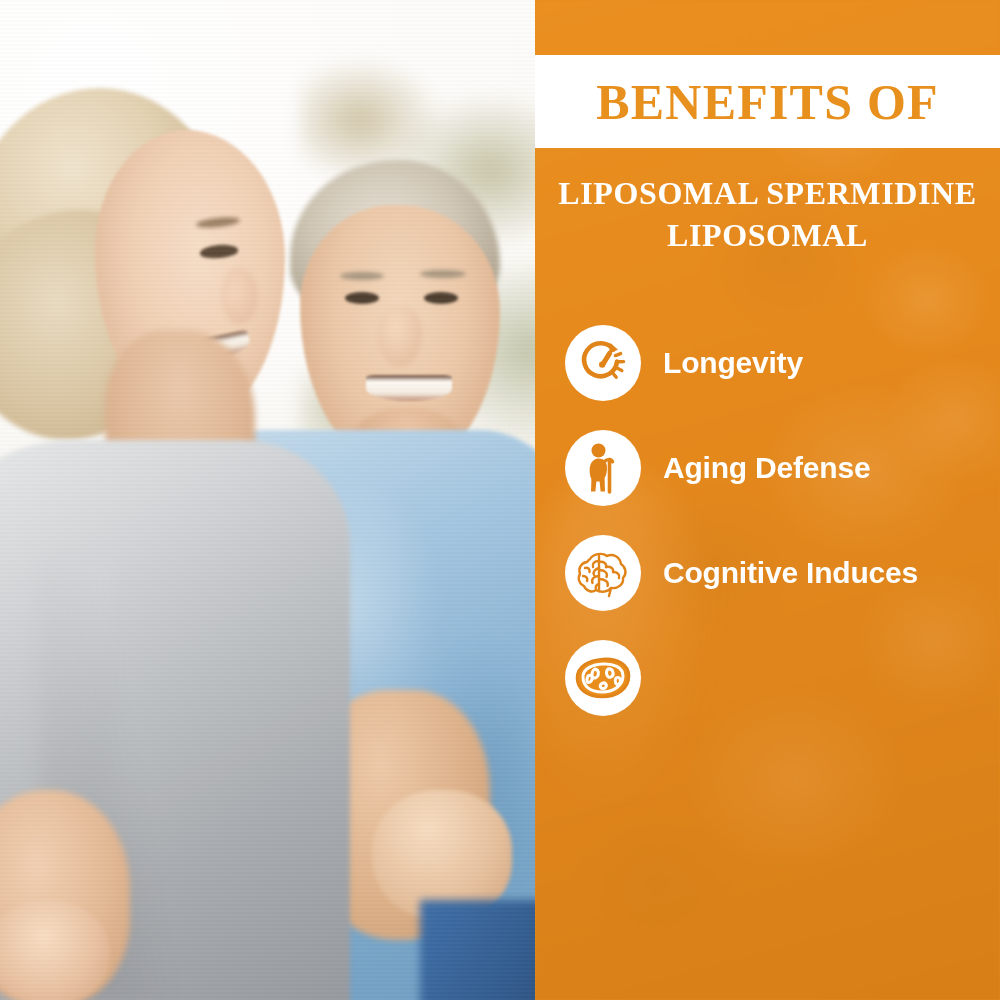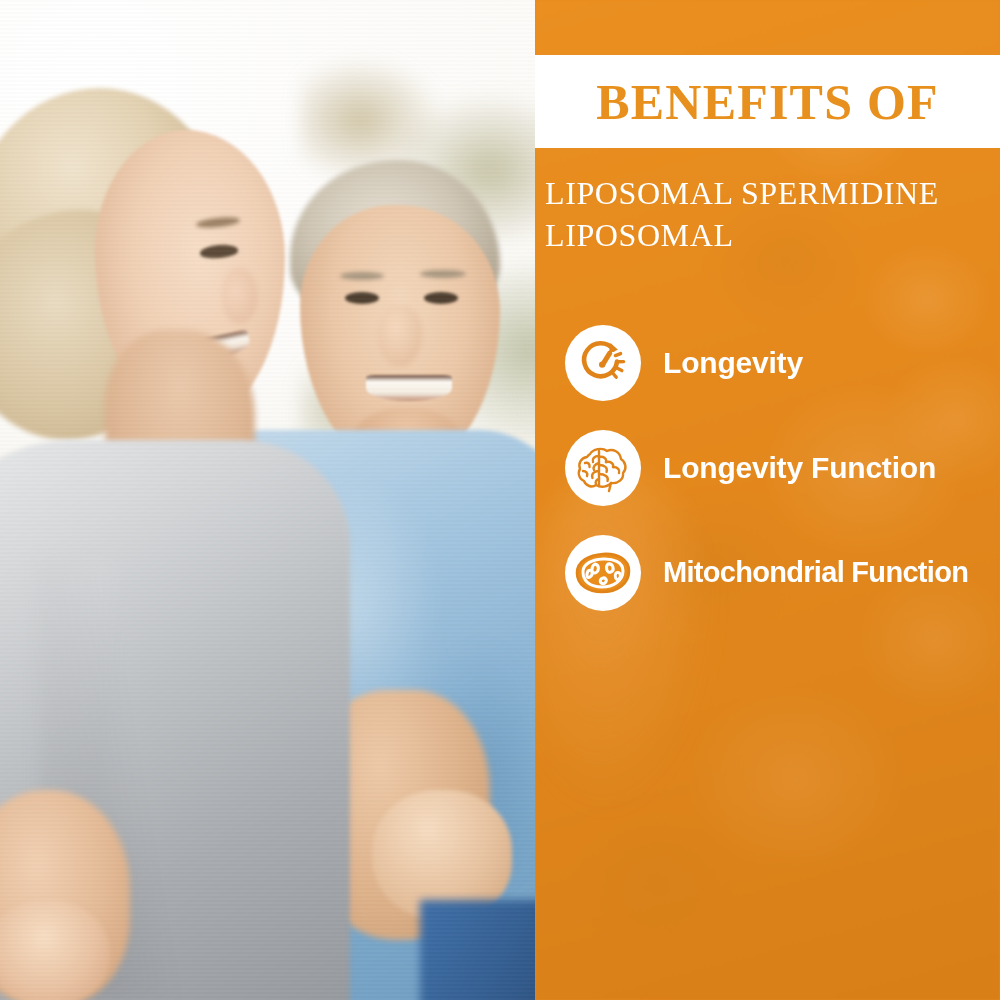--- a/index.html
+++ b/index.html
@@ -308,22 +308,23 @@
     letter-spacing:1.2px;
     color:#e8901e;
     white-space:nowrap;
     line-height:1;
   }
 
   .subtitle {
     position:absolute;
     left:10px; top:172px;
     width:445px;
+    text-align:center;
     font-family:"Liberation Serif", serif;
-    font-weight:normal;
+    font-weight:bold;
     font-size:32px;
     line-height:1.32;
     letter-spacing:0.6px;
     color:#ffffff;
   }
 
   
   .benefits {
     position:absolute;
     left:0; top:310px;
@@ -428,20 +429,33 @@
               <path d="M38.4 18.6 L43.6 16.6"></path>
               <path d="M41.0 24.8 L46.6 24.6"></path>
               <path d="M39.8 31.0 L44.8 33.6"></path>
               <path d="M35.6 36.0 L39.2 40.2"></path>
             </g>
           </svg>
         </div>
         <div class="benefit-label">Longevity</div>
       </div>
 
+      <div class="benefit-row">
+        <div class="benefit-icon">
+          <svg width="50" height="52" viewBox="0 0 50 52">
+            <circle cx="20.5" cy="8.5" r="7" fill="#e0841a"></circle>
+            <path d="M20 16.5 C13.5 17.5 11.8 22.5 11.6 28.5 C11.5 32 12.6 35 13.4 37.6
+                     L13.0 49.5 L17.4 49.5 L18.4 39.5 L21.6 39.5 L22.6 49.5 L27.0 49.5
+                     L26.6 36.0 C28.6 33.0 29.4 28.0 28.8 23.5 C28.2 19.2 25.2 16.3 20 16.5 Z" fill="#e0841a"></path>
+            <path d="M31.5 17.5 L31.5 50" stroke="#e0841a" stroke-width="3.6" stroke-linecap="round" fill="none"></path>
+            <path d="M26.5 19.5 C29.5 16.5 33.5 16.8 34.6 19.8" stroke="#e0841a" stroke-width="3.4" stroke-linecap="round" fill="none"></path>
+          </svg>
+        </div>
+        <div class="benefit-label">Aging Defense</div>
+      </div>
 
 
       <div class="benefit-row">
         <div class="benefit-icon">
           <svg width="56" height="50" viewBox="0 0 56 50">
             <g fill="none" stroke="#e0841a" stroke-width="2.4" stroke-linecap="round" stroke-linejoin="round">
               <path d="M12 14 C6 15 3 20 5 26 C2.5 30 4 36 9 38 C11 43 17 45 21 42
                        C26 45 33 44 36 40 C43 41 49 36 48 30 C52 26 51 19 46 16
                        C45 9 38 5 32 8 C27 4 18 6 15 11 C13.8 11.8 12.8 12.8 12 14 Z"></path>
               <path d="M24 8 L24 43"></path>
@@ -453,36 +467,35 @@
               <path d="M24 22 C30 22 33 25 31.5 29"></path>
               <path d="M24 31 C30 31 34 34 32.5 38"></path>
               <path d="M31 19 C36 18 39 21 38 24"></path>
               <path d="M38 24 C43 24 45 27 44 30"></path>
               <path d="M10 20 C13 19 15 21 14.5 24"></path>
               <path d="M8 28 C11 28 13 30 12 33"></path>
               <path d="M36 40 L34 48"></path>
             </g>
           </svg>
         </div>
-        <div class="benefit-label">Longevity Function</div>
+        <div class="benefit-label">Cognitive Induces</div>
       </div>
 
 
       <div class="benefit-row">
         <div class="benefit-icon">
           <svg width="58" height="44" viewBox="0 0 58 44">
             <path d="M29 3 C43 2 55 8 55 20 C55 33 43 41 28 41 C14 41 3 34 3 22 C3 10 15 4 29 3 Z" fill="#e98d1c" stroke="#e0841a" stroke-width="2.6"></path>
             <path d="M29 8 C39 7.5 49 11 49 20 C49 30 39 36 28 36 C16 36 9 30 9 21 C9 12 19 8.5 29 8 Z" fill="none" stroke="#ffffff" stroke-width="3"></path>
             <g fill="none" stroke="#ffffff" stroke-width="3" stroke-linecap="round" stroke-linejoin="round">
               <path d="M14 20 C18 17 20 23 16 26 C13 28 12 24 14 20 Z"></path>
               <path d="M21 13 C26 14 25 21 21 22 C17 23 17 15 21 13 Z"></path>
               <path d="M27 28 C31 25 34 29 31 32 C28 34 25 31 27 28 Z"></path>
               <path d="M34 13 C39 12 41 19 37 21 C33 23 31 16 34 13 Z"></path>
               <path d="M42 22 C46 20 48 25 45 28 C42 30 40 25 42 22 Z"></path>
             </g>
           </svg>
         </div>
-        <div class="benefit-label tight">Mitochondrial Function</div>
       </div>
 
     </div>
   </div>
 </div>
 
 </body></html>

